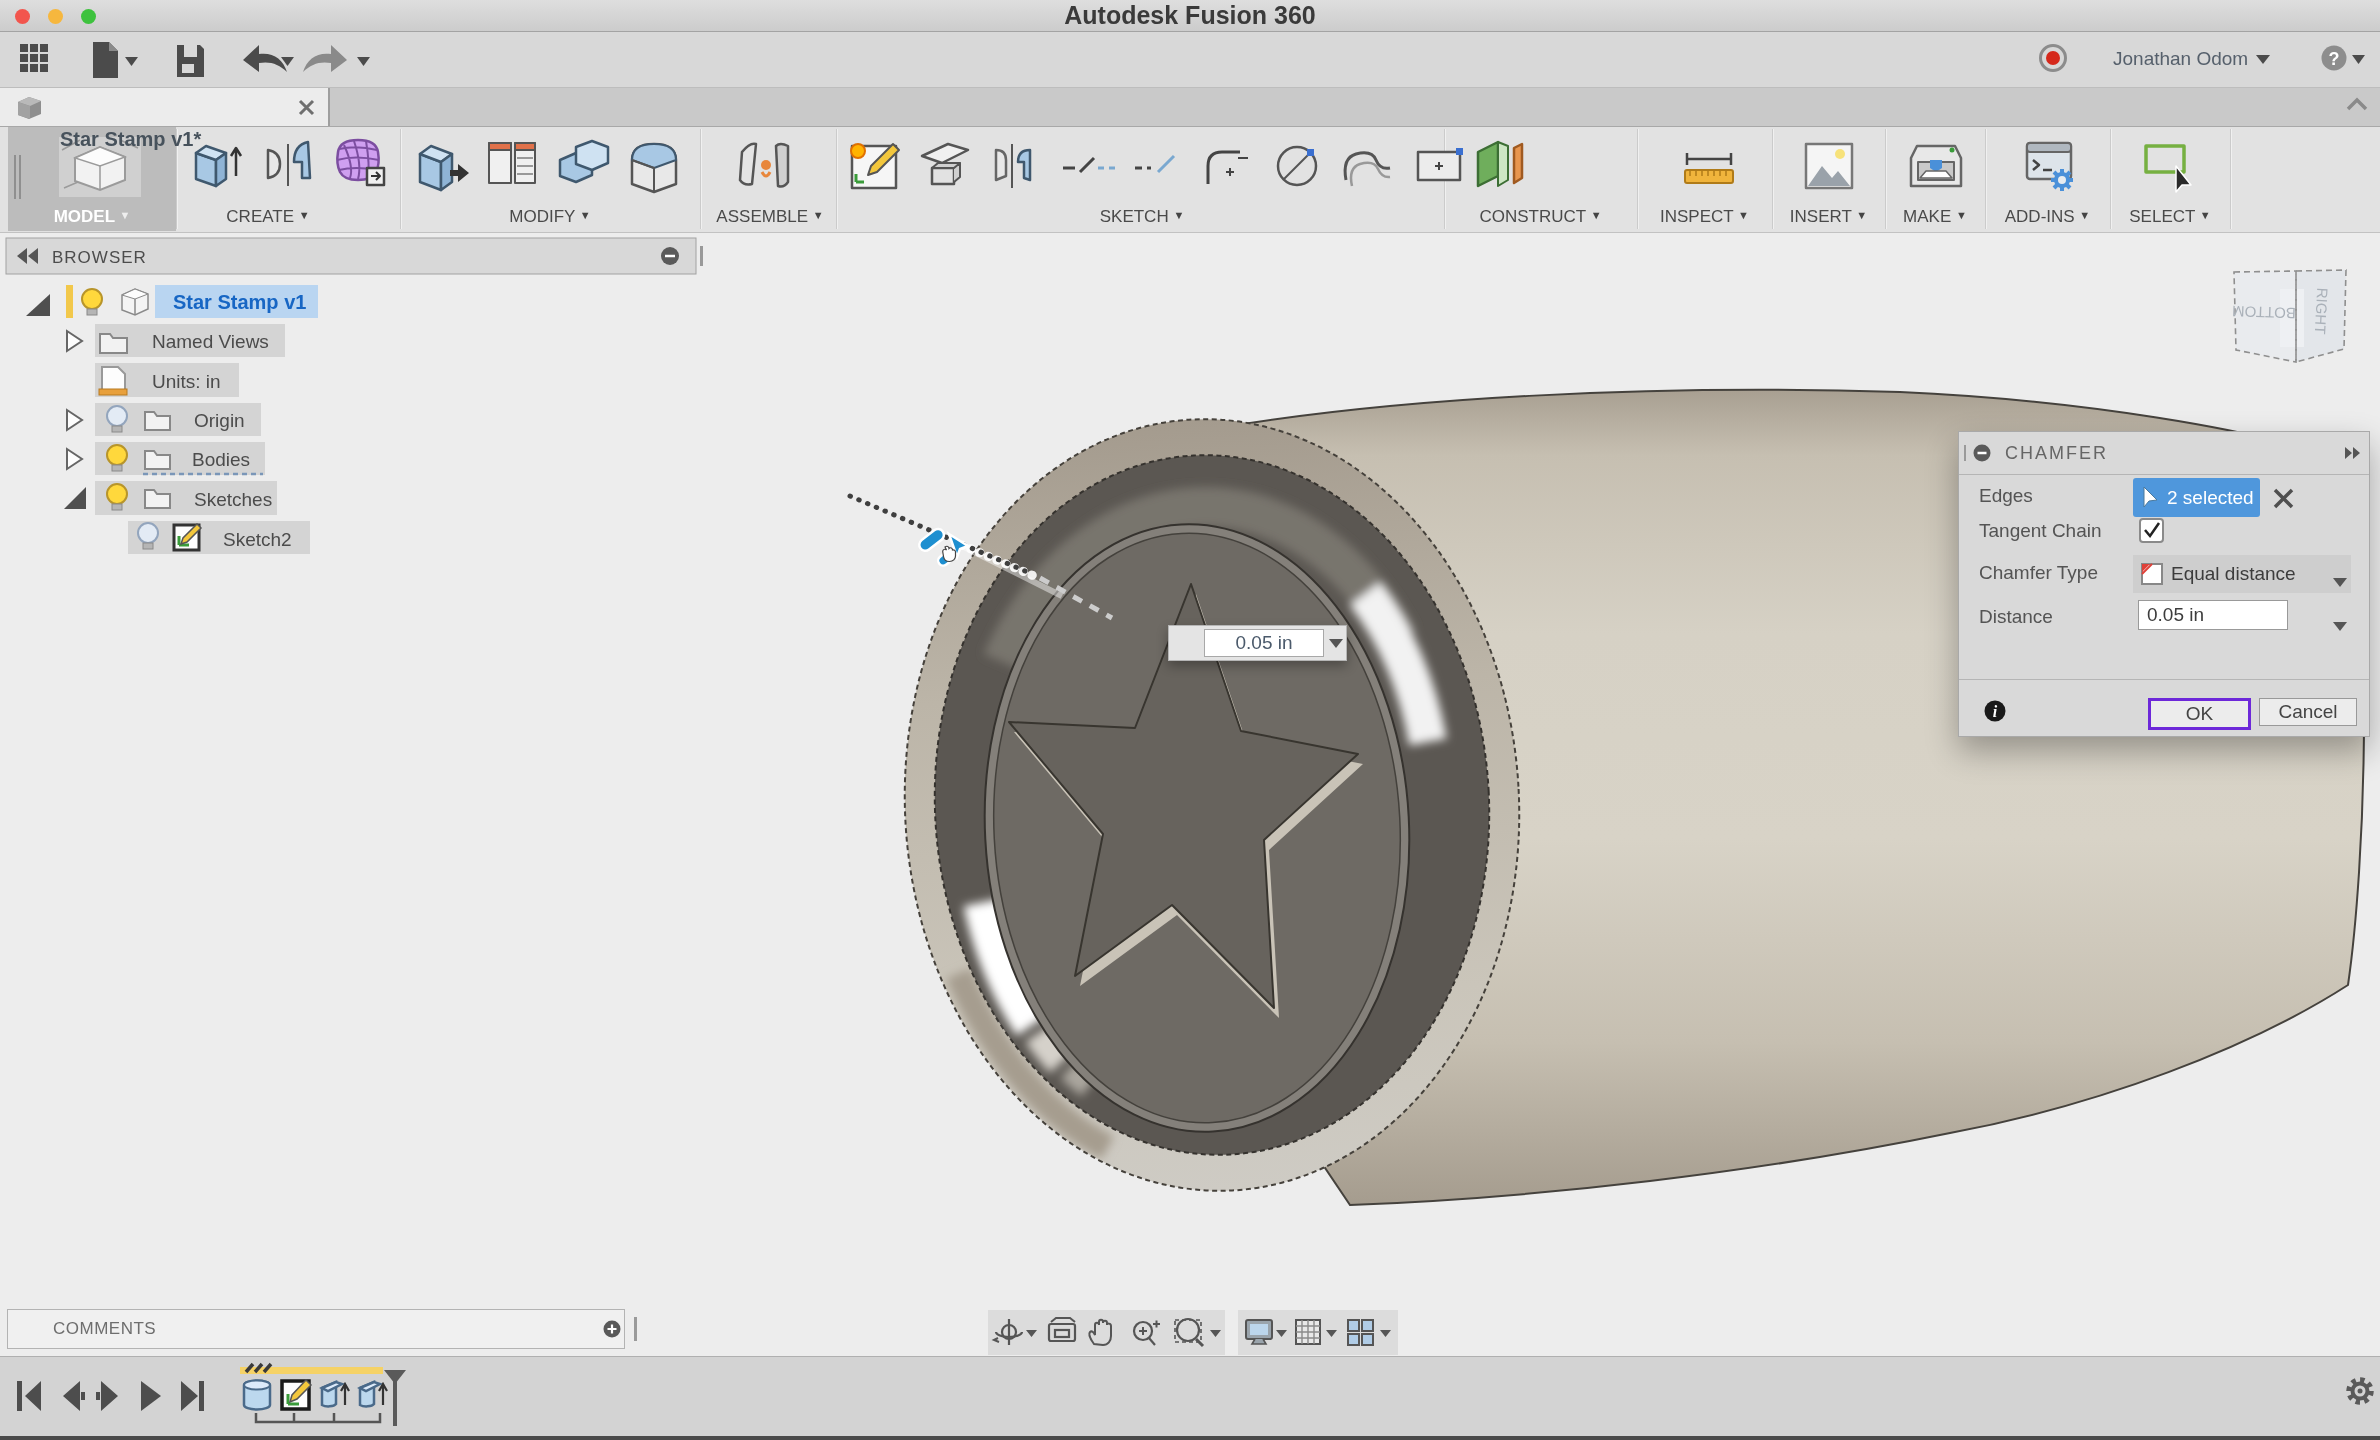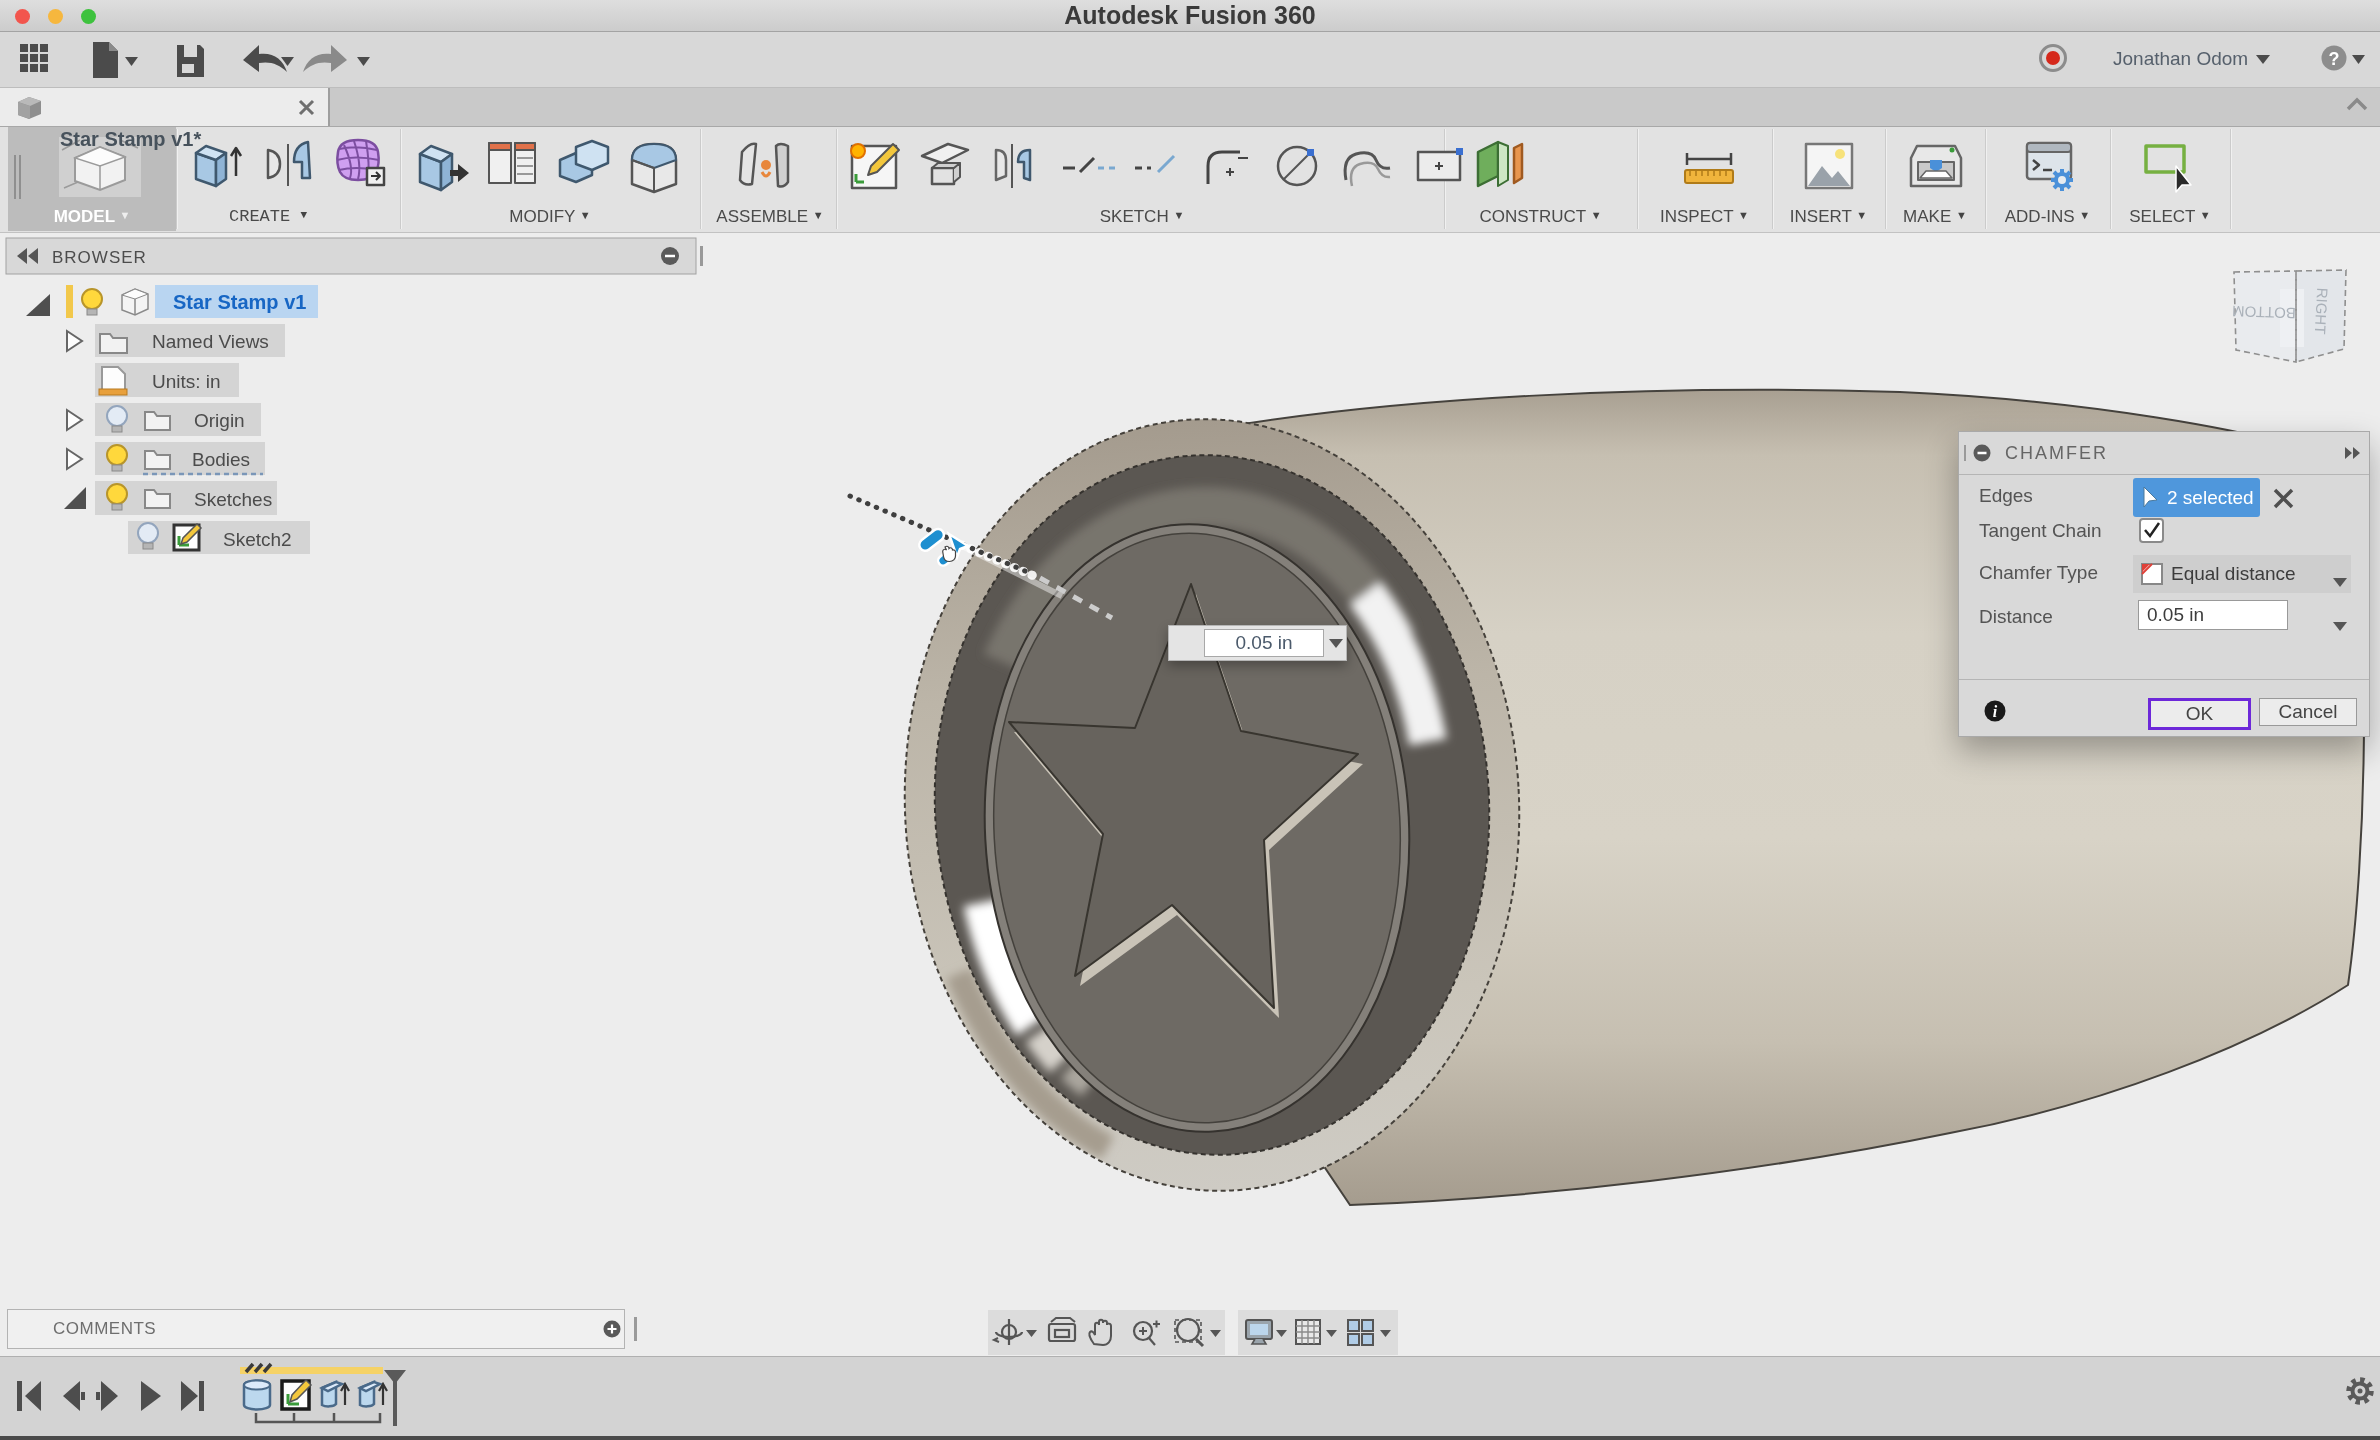--- a/index.html
+++ b/index.html
@@ -160,21 +160,21 @@
     <path d="M 2 2 L 15 15 M 15 2 L 2 15" stroke="#6f6f6f" stroke-width="3"></path>
   </svg>
 </div>
 
 <div id="ribbon" class="abs" style="z-index:5;padding-left:20px;">
   <div class="abs" style="left:8px;top:0;width:168px;height:104px;background:#bcbcbc;">
     <div class="seclabel" style="left:0;width:168px;color:#fff;font-weight:bold;">MODEL <span class="dn" style="color:#eee;">▼</span></div>
     <div class="abs" style="left:6px;top:28px;width:2px;height:44px;background:#8f8f8f;"></div>
     <div class="abs" style="left:11px;top:28px;width:2px;height:44px;background:#8f8f8f;"></div>
   </div>
-  <div class="seclabel" style="left:176px;width:184px;font-family:Liberation Mono, monospace;">CREATE <span class="dn">▼</span></div>
+  <div class="seclabel" style="left:176px;width:184px;">CREATE <span class="dn">▼</span></div>
   <div class="seclabel" style="left:400px;width:300px;">MODIFY <span class="dn">▼</span></div>
   <div class="seclabel" style="left:700px;width:140px;">ASSEMBLE <span class="dn">▼</span></div>
   <div class="seclabel" style="left:840px;width:604px;">SKETCH <span class="dn">▼</span></div>
   <div class="seclabel" style="left:1444px;width:193px;">CONSTRUCT <span class="dn">▼</span></div>
   <div class="seclabel" style="left:1637px;width:135px;">INSPECT <span class="dn">▼</span></div>
   <div class="seclabel" style="left:1772px;width:113px;">INSERT <span class="dn">▼</span></div>
   <div class="seclabel" style="left:1885px;width:100px;">MAKE <span class="dn">▼</span></div>
   <div class="seclabel" style="left:1985px;width:125px;">ADD-INS <span class="dn">▼</span></div>
   <div class="seclabel" style="left:2110px;width:120px;">SELECT <span class="dn">▼</span></div>
   <div class="secdiv" style="left:176px;"></div>

